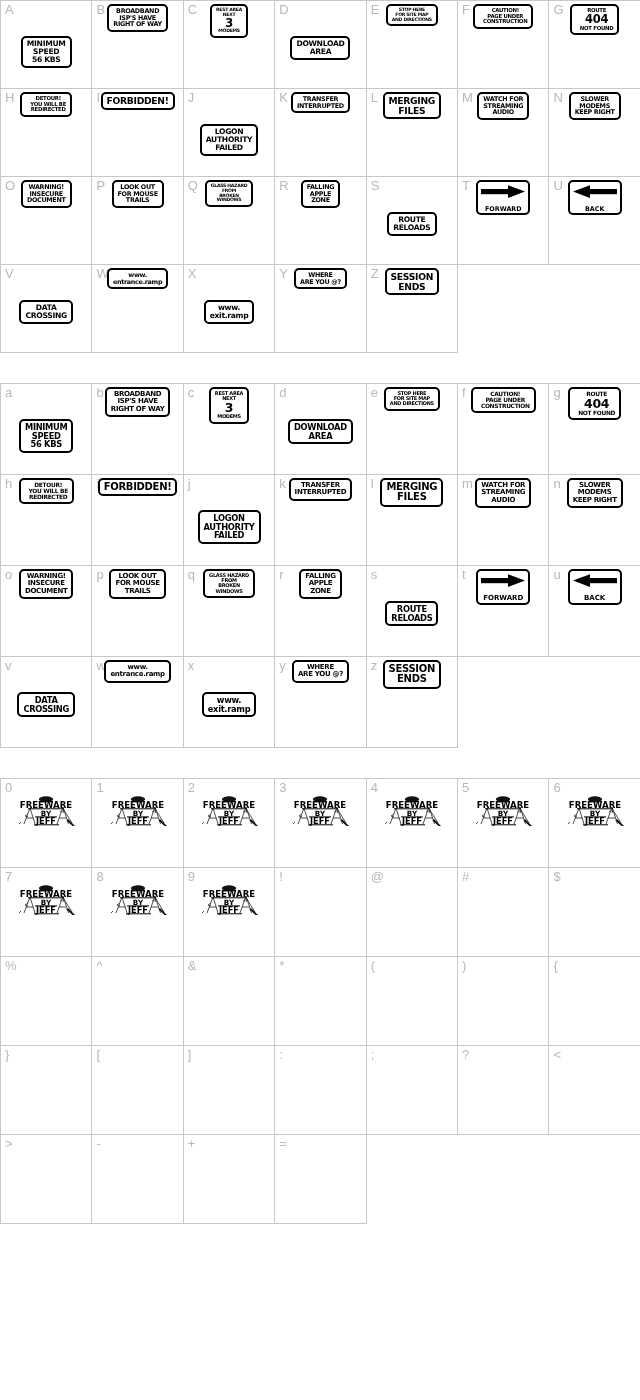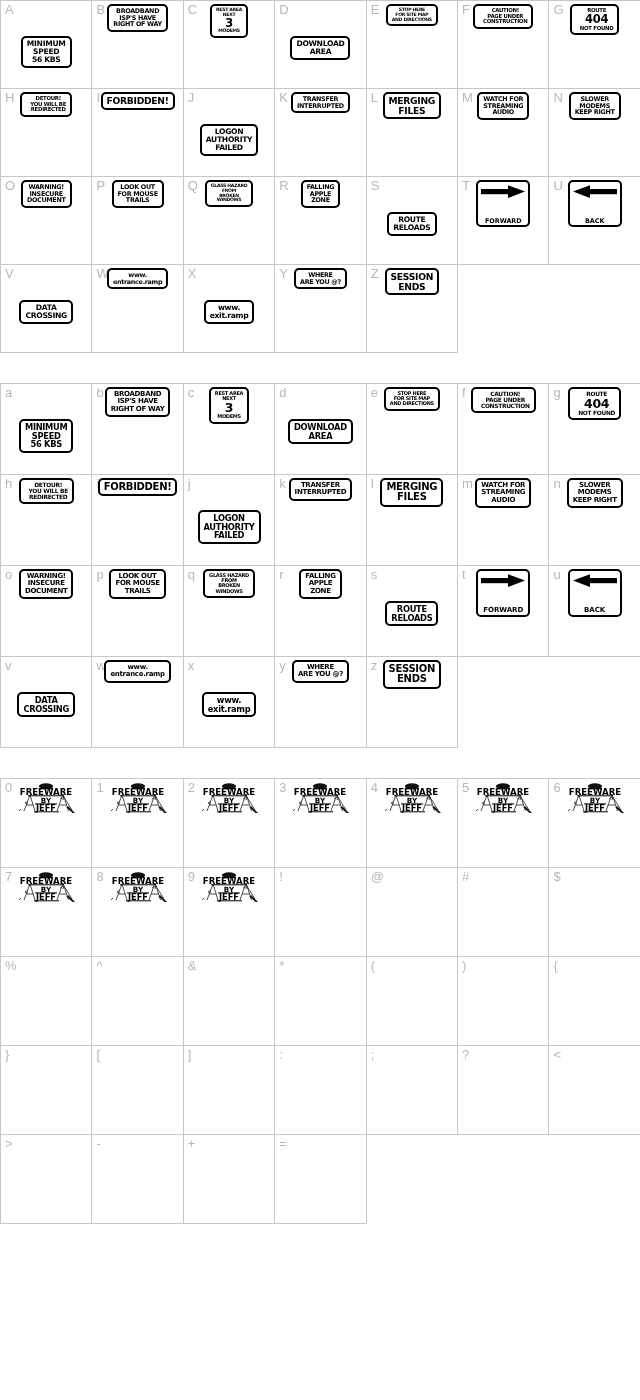--- a/index.html
+++ b/index.html
@@ -86,29 +86,30 @@
   .lower .sz-l   { font-size: 8.3px; }
   .lower .sz-xl  { font-size: 10.0px; }
   .lower .sz-big { font-size: 12.5px; }
 
   
   .sign.arrow { padding: 2px 3px 1px 3px; }
   .arrow-shape {
     display: block;
     margin: 1px 0 0px 0;
   }
-  .arrow-label { font-size: 6.4px; letter-spacing: 0px; margin-top: 16px;}
+  .arrow-label { font-size: 6.4px; letter-spacing: 0px; margin-top: 4px;}
   .lower .arrow-label { font-size: 7px; }
 
   
   .logo {
     position: relative;
     width: 62px;
     height: 30px;
     display: block;
+    margin-top: 13px;
   }
   .logo svg { display: block; }
 
   .table-gap { height: 30px; }
 
   .row-tall td { height: 88px; }
   .row-tall-lower td { height: 91px; }
   .row-tall-sym td { height: 89px; }
 </style>
 </head>

